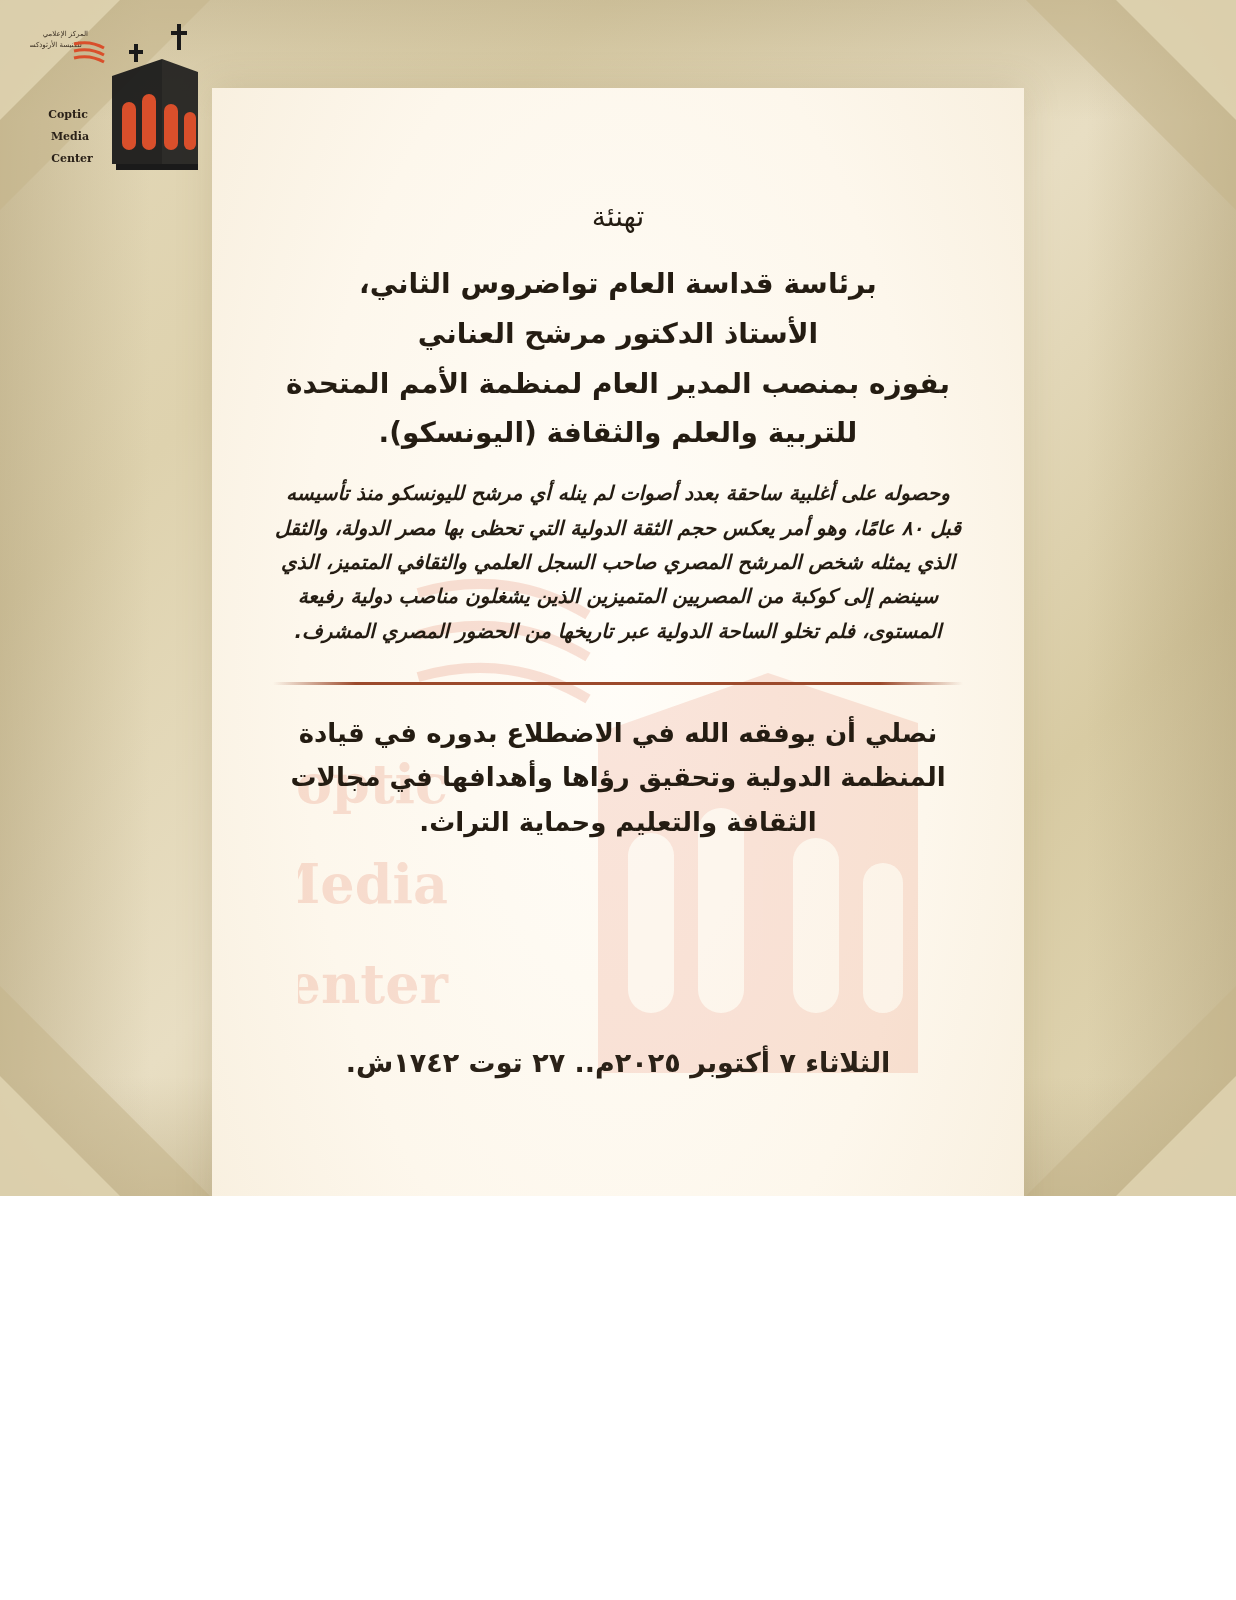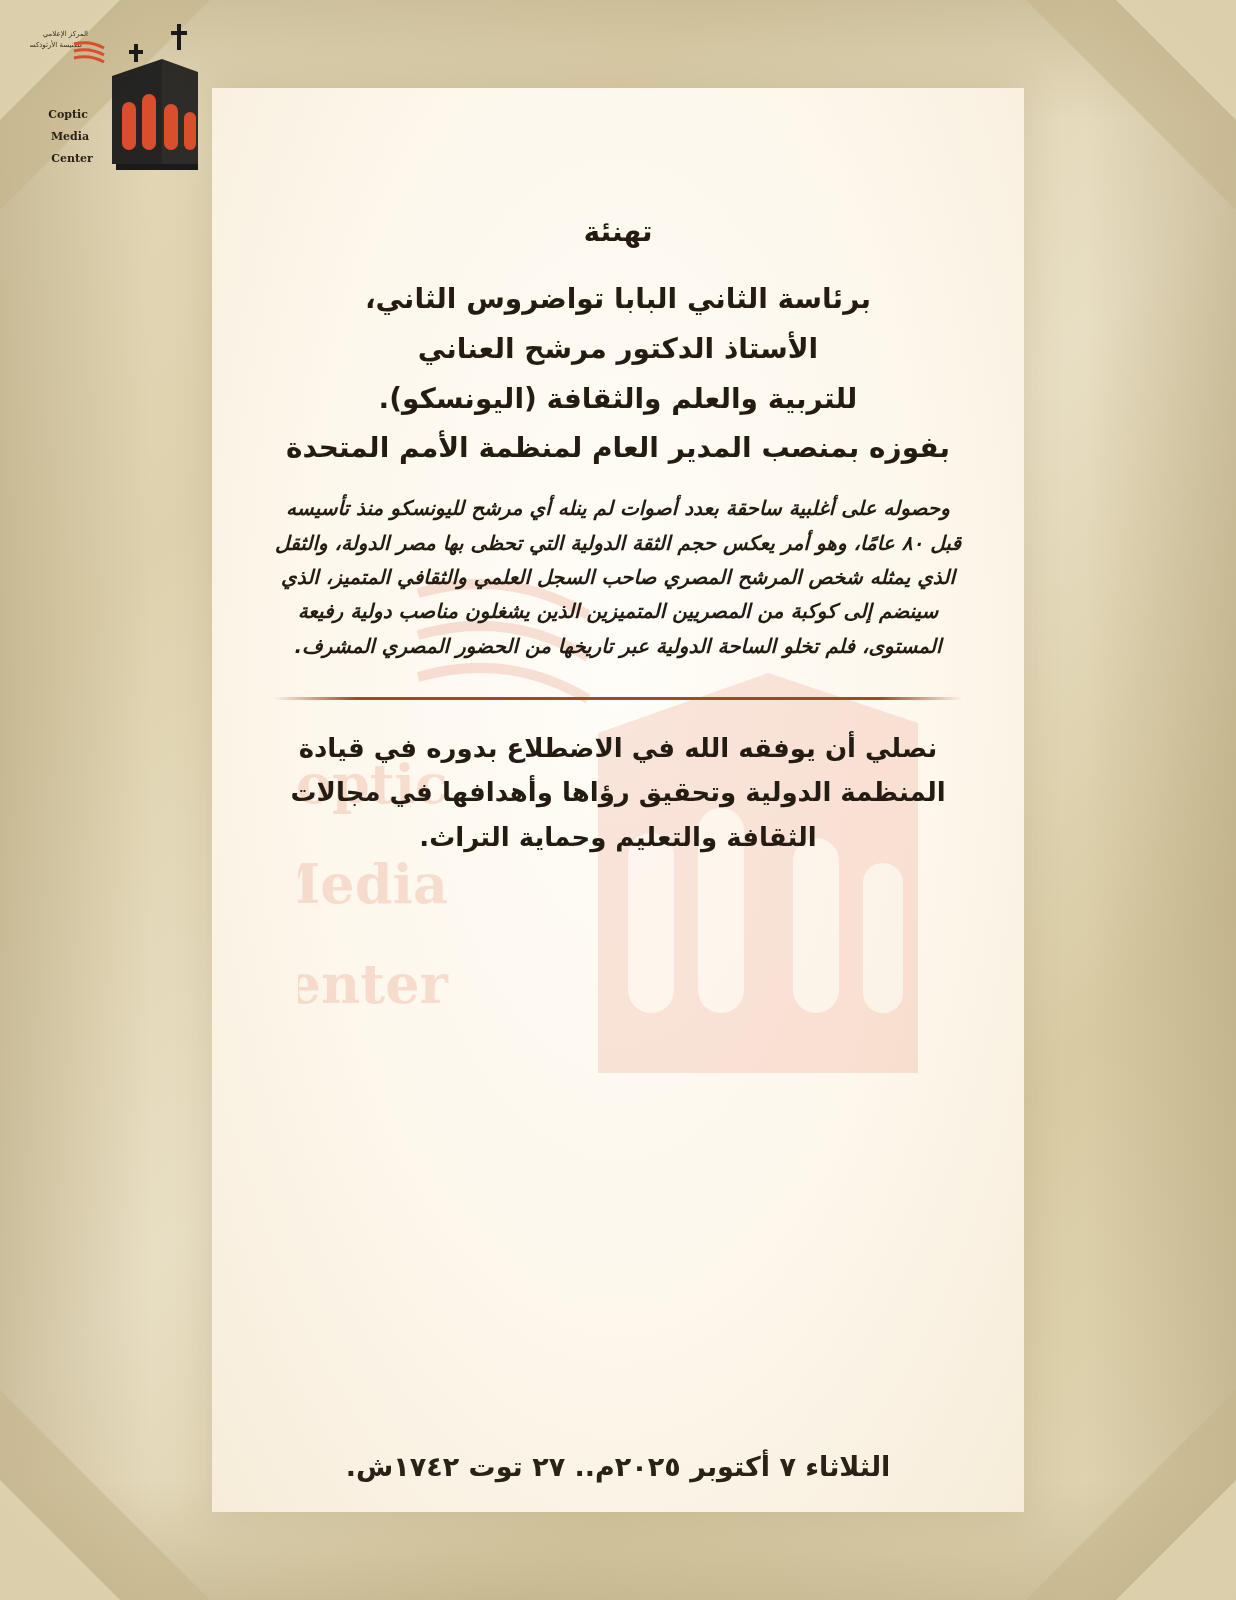--- a/index.html
+++ b/index.html
@@ -11,21 +11,21 @@
     width: 1236px;
     height: 1600px;
     overflow: hidden;
     font-family: "DejaVu Sans", "Liberation Sans", sans-serif;
   }
 
   
   .poster {
     position: relative;
     width: 1236px;
-    height: 1600px;
+    height: 1196px;
     background: linear-gradient(135deg, #e4d9ba 0%, #ded2ae 25%, #e8dec3 50%, #d8cba3 75%, #e2d7b6 100%);
     overflow: hidden;
   }
   
   .frame-band {
     position: absolute;
     inset: 0;
     background:
       linear-gradient(to right, rgba(160,142,99,0.38) 0px, rgba(160,142,99,0.0) 150px),
       linear-gradient(to left,  rgba(160,142,99,0.38) 0px, rgba(160,142,99,0.0) 150px),
@@ -99,22 +99,22 @@
   .card-content {
     position: relative;
     z-index: 2;
     padding: 112px 56px 0 56px;
     text-align: center;
     color: #241c12;
   }
 
   .title {
     font-size: 28px;
-    font-weight: bold;
-    margin: 15px 0 26px 0;
+    font-weight: normal;
+    margin: 0 0 26px 0;
     letter-spacing: 0;
   }
 
   .lead-line {
     font-size: 28px;
     font-weight: bold;
     line-height: 1.78;
     margin: 0;
   }
 
@@ -248,24 +248,24 @@
           <text x="150" y="330">Coptic</text>
           <text x="150" y="430">Media</text>
           <text x="150" y="530">Center</text>
         </g>
       </svg>
     </div>
 
     <div class="card-content">
       <h1 class="title">تهنئة</h1>
 
-      <p class="lead-line">برئاسة الثاني البابا تواضروس الثاني،</p>
+      <p class="lead-line">برئاسة قداسة العام تواضروس الثاني،</p>
       <p class="lead-line">الأستاذ الدكتور مرشح العناني</p>
+      <p class="lead-line">بفوزه بمنصب المدير العام لمنظمة الأمم المتحدة</p>
       <p class="lead-line">للتربية والعلم والثقافة (اليونسكو).</p>
-      <p class="lead-line">بفوزه بمنصب المدير العام لمنظمة الأمم المتحدة</p>
 
       <p class="body-block">وحصوله على أغلبية ساحقة بعدد أصوات لم ينله أي مرشح لليونسكو منذ تأسيسه قبل ٨٠ عامًا، وهو أمر يعكس حجم الثقة الدولية التي تحظى بها مصر الدولة، والثقل الذي يمثله شخص المرشح المصري صاحب السجل العلمي والثقافي المتميز، الذي سينضم إلى كوكبة من المصريين المتميزين الذين يشغلون مناصب دولية رفيعة المستوى، فلم تخلو الساحة الدولية عبر تاريخها من الحضور المصري المشرف.</p>
 
       <hr class="divider">
 
       <p class="closing-block">نصلي أن يوفقه الله في الاضطلاع بدوره في قيادة المنظمة الدولية وتحقيق رؤاها وأهدافها في مجالات الثقافة والتعليم وحماية التراث.</p>
     </div>
   </div>
 
   <div class="date-line">الثلاثاء ٧ أكتوبر ٢٠٢٥م.. ٢٧ توت ١٧٤٢ش.</div>

